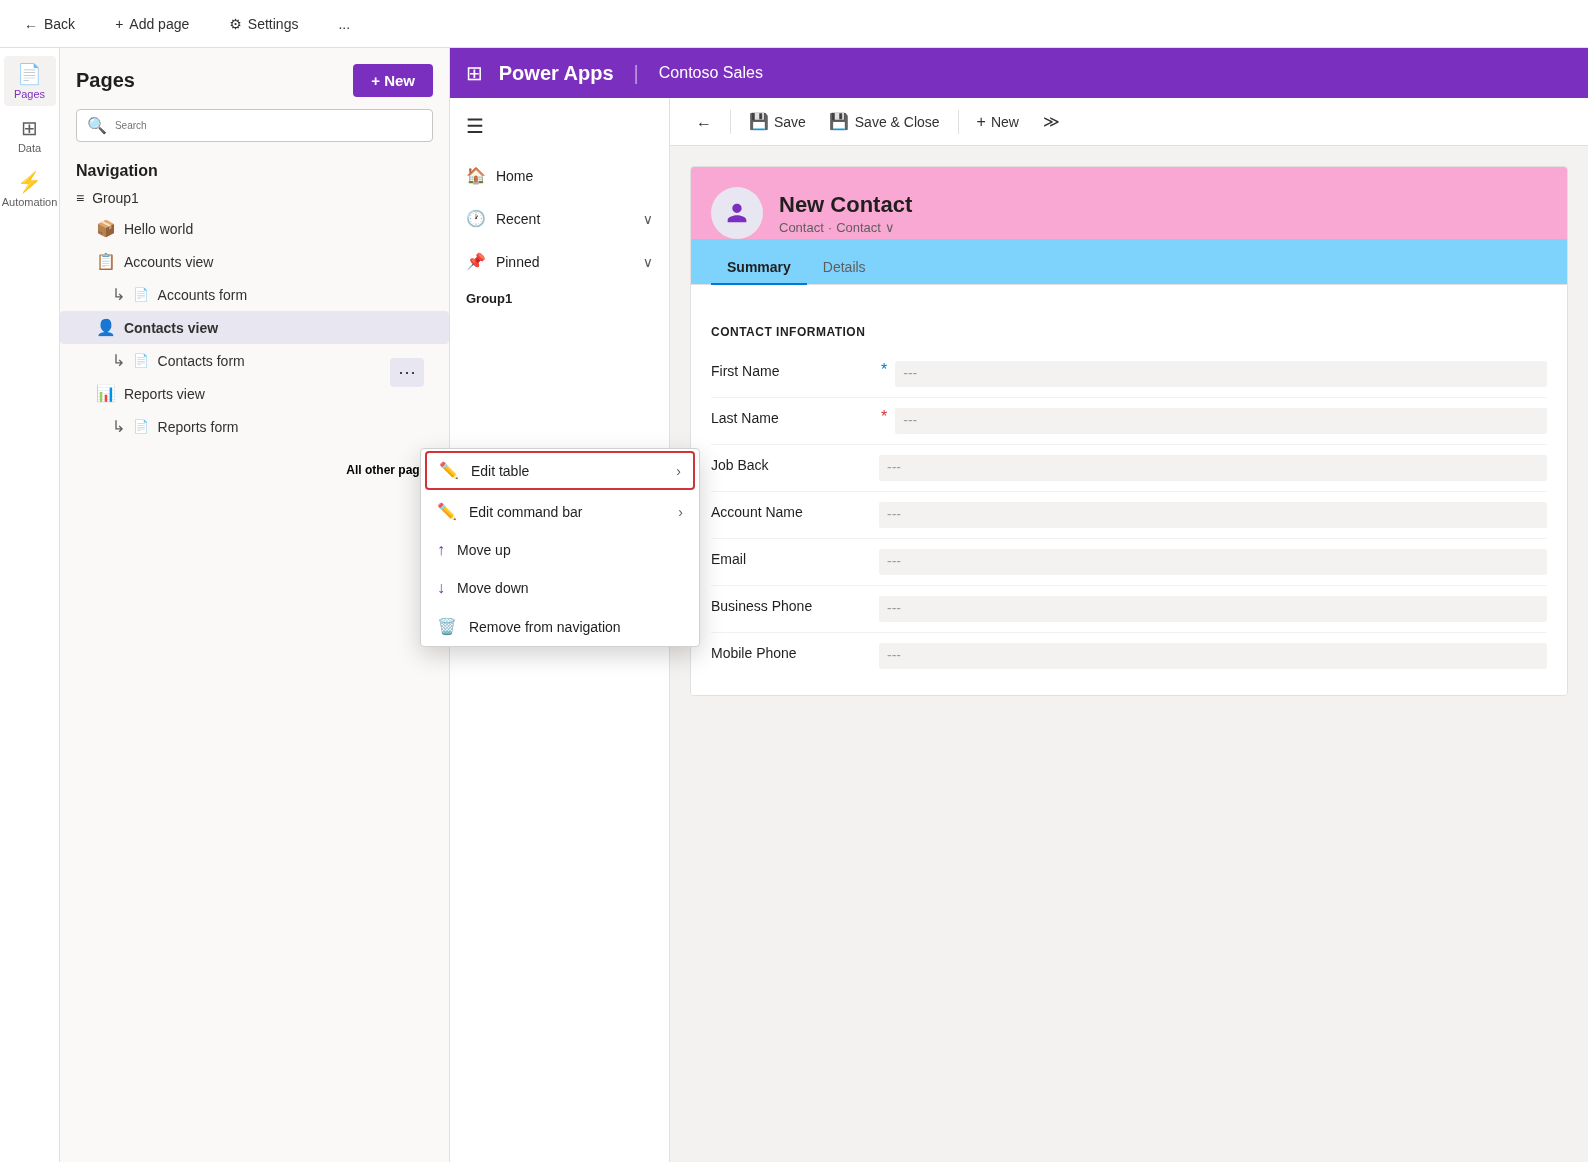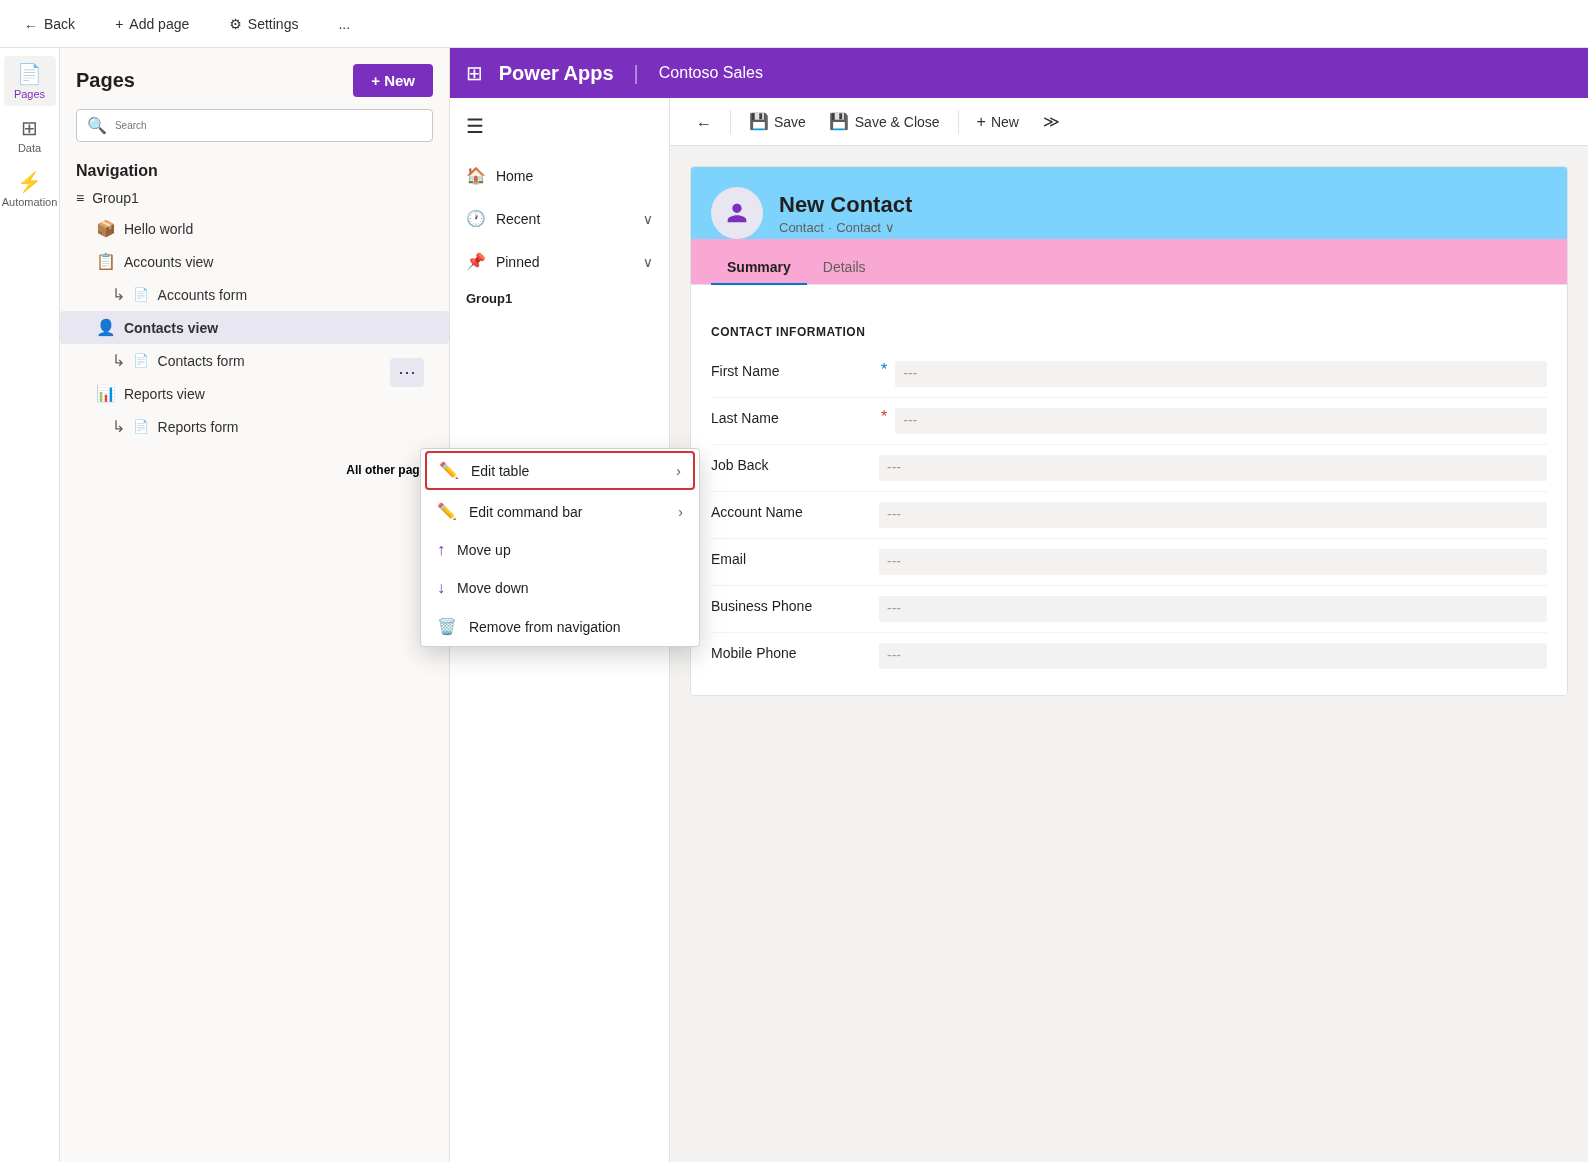--- a/index.html
+++ b/index.html
@@ -272,34 +272,34 @@
       background: #ffffff;
       border-radius: 4px;
       border: 1px solid #e0e0e0;
       overflow: hidden;
     }
     .contact-header {
       display: flex;
       align-items: center;
       gap: 16px;
       padding: 20px 20px 0 20px;
-      background: #7dd3fc;
+      background: #f9a8d4;
     }
     .contact-avatar {
       width: 52px; height: 52px; border-radius: 50%;
       background: #e8e6f0; display: flex; align-items: center; justify-content: center;
       font-size: 22px; color: #7B2FBE; flex-shrink: 0;
     }
     .contact-name { font-size: 22px; font-weight: 700; color: #201f1e; }
     .contact-breadcrumb { font-size: 13px; color: #605e5c; margin-top: 2px; display: flex; align-items: center; gap: 4px; }
     .contact-tabs {
       display: flex; gap: 0;
       padding: 12px 20px 0 20px;
       border-bottom: 1px solid #e0e0e0;
-      background: #f9a8d4;
+      background: #7dd3fc;
     }
     .contact-tab {
       padding: 8px 16px; font-size: 14px; color: #605e5c; cursor: pointer;
       border-bottom: 2px solid transparent; margin-bottom: -1px;
     }
     .contact-tab.active { color: #201f1e; font-weight: 600; border-bottom: 2px solid #0078d4; }
     .contact-section {
       padding: 16px 20px;
       background: #ffffff;
     }

